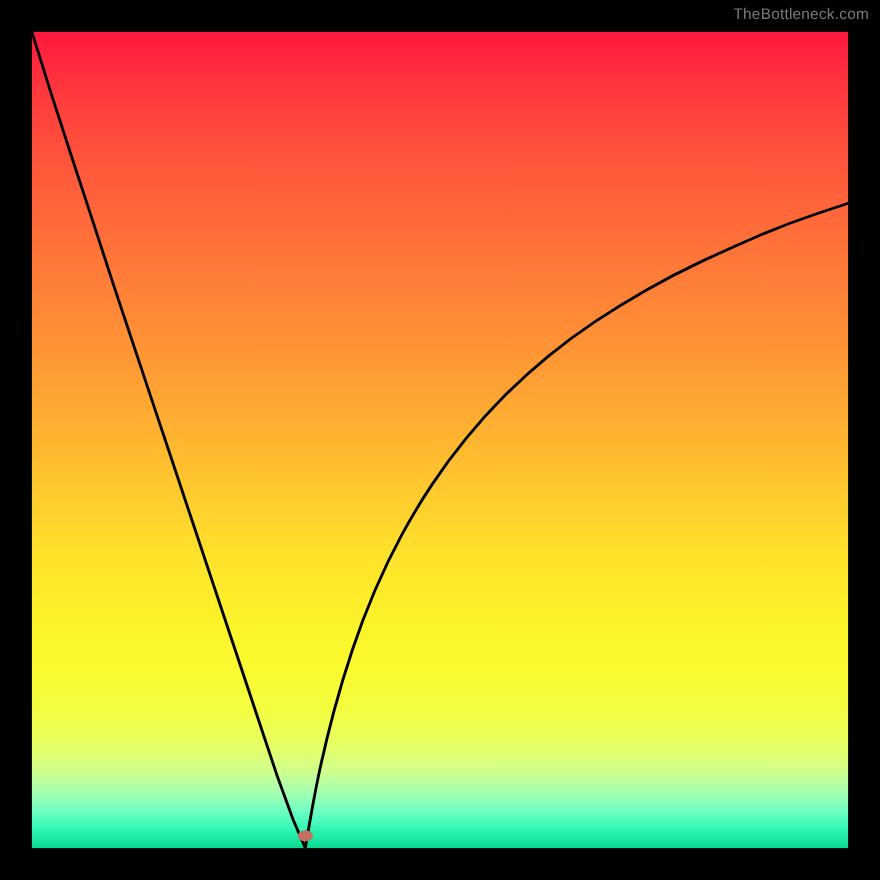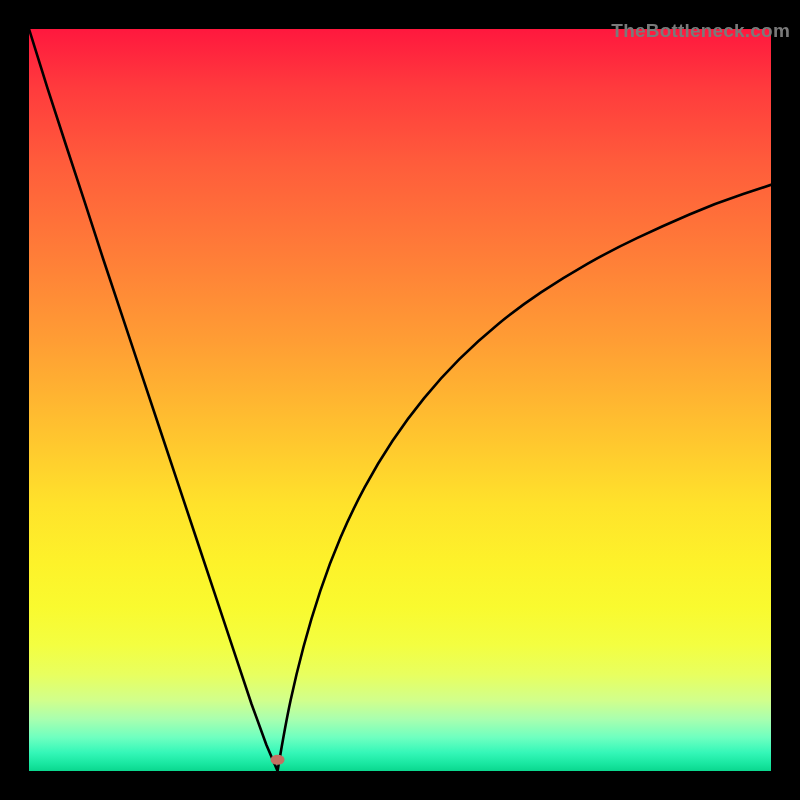--- a/index.html
+++ b/index.html
@@ -45,25 +45,25 @@
     );
   }
   .plot-area svg {
     position: absolute;
     inset: 0;
     width: 100%;
     height: 100%;
   }
   .watermark {
     position: absolute;
-    top: 20px;
+    top: 4px;
     right: 10px;
     color: #7a7a7a;
-    font-size: 19px;
-    font-weight: 700;
+    font-size: 14px;
+    font-weight: 400;
     letter-spacing: 0.2px;
   }
 </style>
 </head>
 <body>
 
 <div class="frame">
   <div class="plot-area">
     <svg viewBox="0 0 742 742" preserveAspectRatio="none">
       <g id="curve-group">

